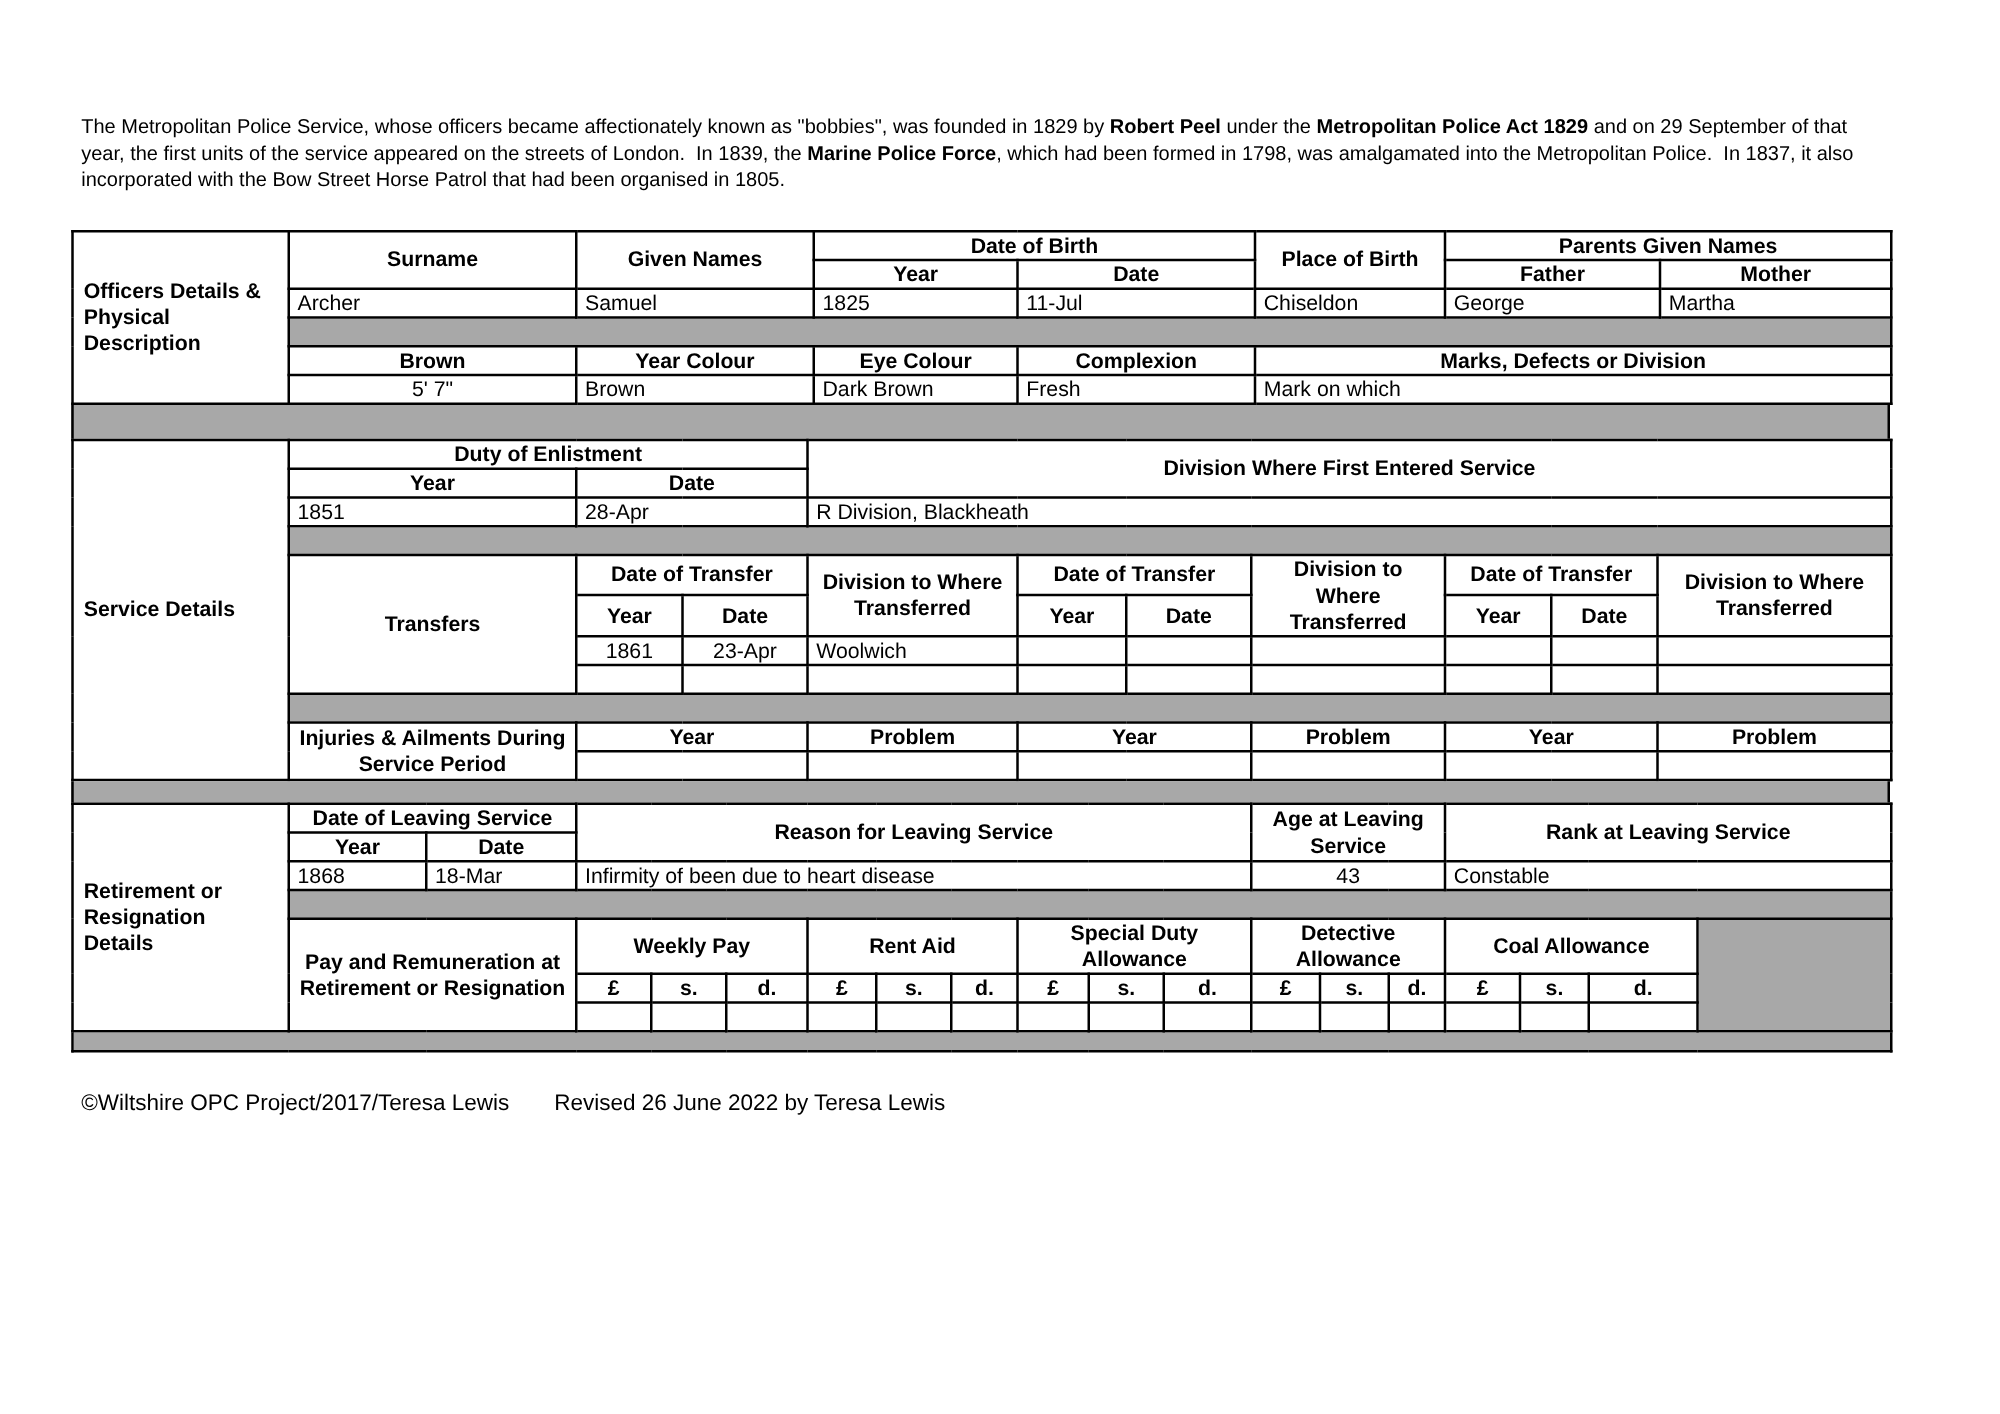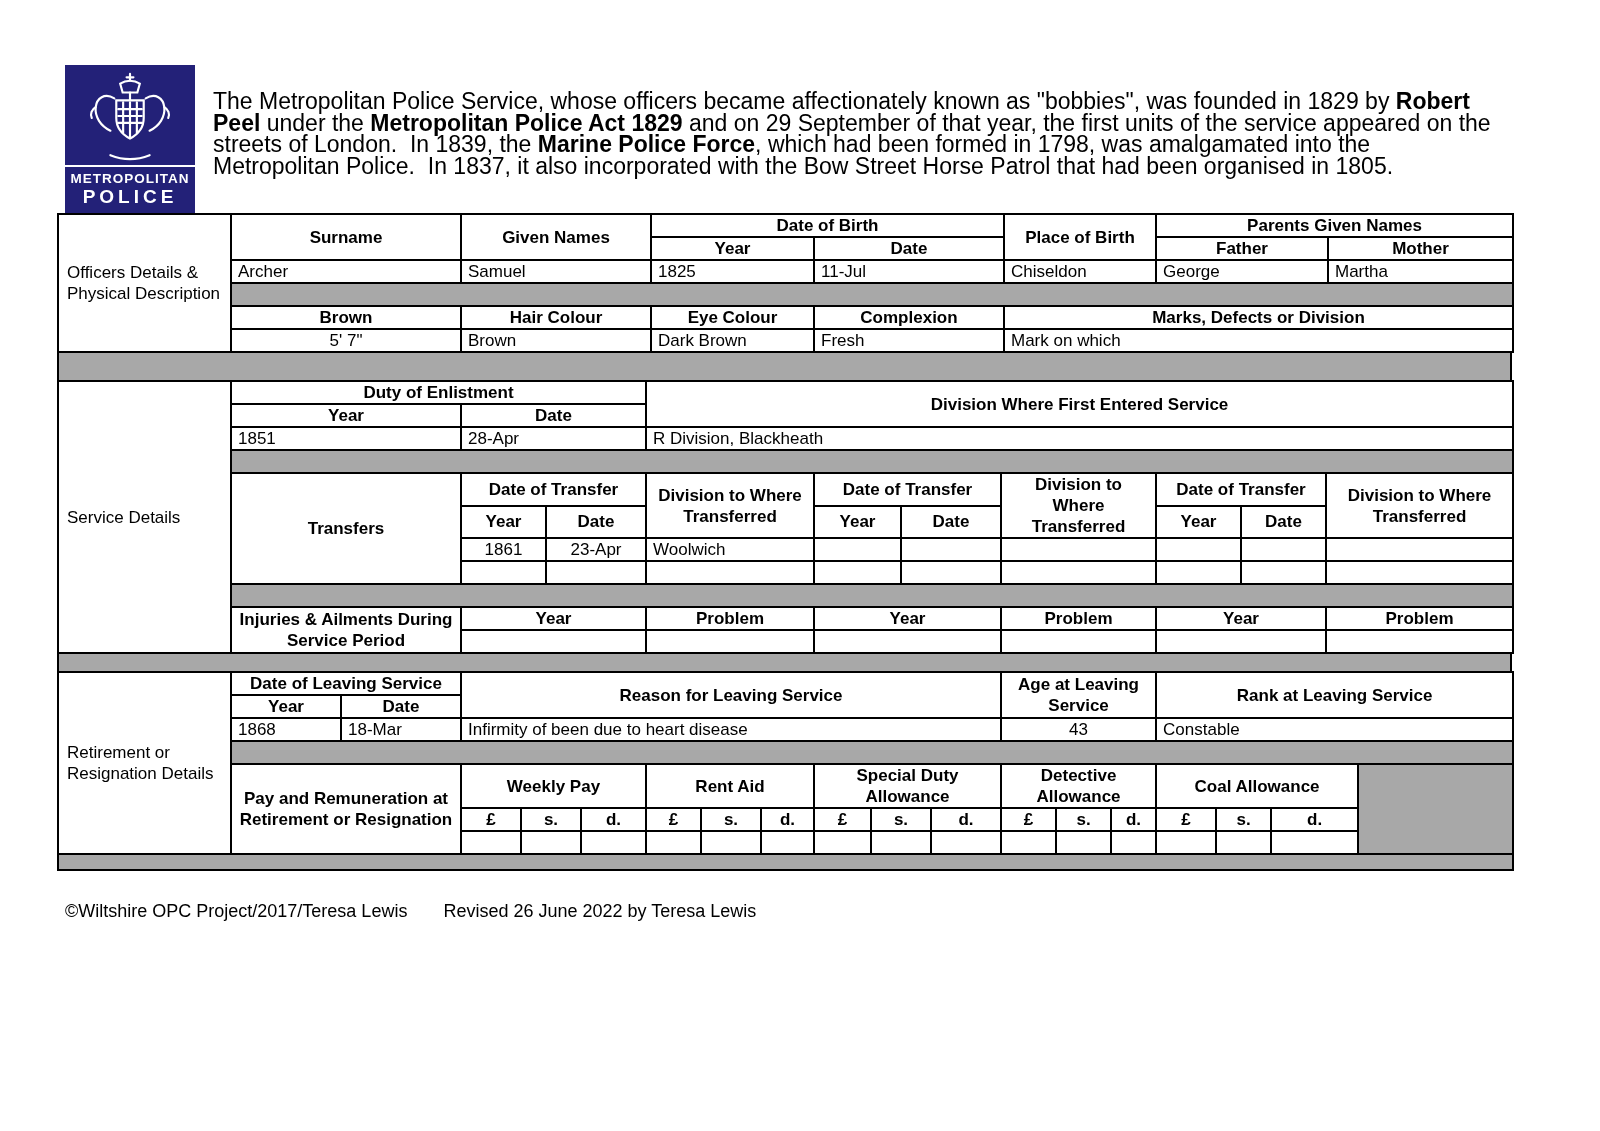--- a/index.html
+++ b/index.html
@@ -11,62 +11,42 @@
   .header { padding:65px 103px 0 65px; }
   .logo {
     float:left; width:130px; height:148px; margin-right:18px;
     background:var(--logo-bg); display:flex; flex-direction:column;
   }
   .logo-crest { flex:1; display:flex; align-items:center; justify-content:center; padding-top:3px; }
   .logo-textbox { border-top:2px solid #fff; text-align:center; padding:4px 2px 6px; }
   .logo-l1 { color:#fff; font-weight:bold; font-size:13.5px; letter-spacing:1px; line-height:16px; }
   .logo-l2 { color:#fff; font-weight:bold; font-size:19px; letter-spacing:4px; line-height:20px; }
   .title { font-size:25px; font-weight:bold; text-align:center; margin:47px 0 0 0; }
-  .intro { font-size:23px; line-height:21.5px; margin:26px 0 0 0; }
+  .intro { font-size:16px; line-height:21.5px; margin:26px 0 0 0; }
   .doc { margin:28px 0 0 57px; width:1455px; }
   table { border-collapse:collapse; table-layout:fixed; width:1455px; font-size:17px; }
   td {
     border:2px solid var(--line); padding:0 6px; height:23px; line-height:21px;
     vertical-align:middle; overflow:hidden; text-align:left;
   }
   .hd { font-weight:bold; text-align:center; }
-  .lbl { font-weight:normal; padding-left:8px; vertical-align:middle; }
+  .lbl { font-weight:bold; padding-left:8px; vertical-align:middle; }
   .lbl-left { font-weight:bold; text-align:center; }
   .c { text-align:center; }
   .bandcell { background:var(--band); }
   .band-full { background:var(--band); border-left:2px solid var(--line); border-right:2px solid var(--line); }
   .band-a { height:27px; }
   .band-b { height:17px; }
   .footer { margin:30px 0 0 65px; font-size:18px; }
   .footer .revised { margin-left:36px; }
 </style>
 </head>
 <body>
 
 <div class="header">
-  <div class="logo">
-    <div class="logo-crest">
-      <svg width="98" height="94" viewBox="0 0 100 94" fill="none" stroke="#ffffff" stroke-width="2.2" stroke-linecap="round">
-        <path d="M50,3 v7 M46.5,6.5 h7"></path>
-        <path d="M40,13 c6,-4 14,-4 20,0 l-2.5,9 h-15 z"></path>
-        <path d="M50,22 v8"></path>
-        <path d="M36,30 h28 v18 c0,11 -6.5,17 -14,21 c-7.5,-4 -14,-10 -14,-21 z"></path>
-        <path d="M43,32 v31 M50,32 v36 M57,32 v31 M38,39 h24 M38,46 h24 M38,53 h24"></path>
-        <path d="M34,28 c-10,-6 -18,0 -19,9 c-1,10 5,19 15,24"></path>
-        <path d="M15,37 c-4,2 -6,7 -4,11"></path>
-        <path d="M66,28 c10,-6 18,0 19,9 c1,10 -5,19 -15,24"></path>
-        <path d="M85,37 c4,2 6,7 4,11"></path>
-        <path d="M30,86 q20,8 40,0"></path>
-      </svg>
-    </div>
-    <div class="logo-textbox">
-      <div class="logo-l1">METROPOLITAN</div>
-      <div class="logo-l2">POLICE</div>
-    </div>
-  </div>
   <p class="intro"><span>The Metropolitan Police Service, whose officers became affectionately known as "bobbies", was founded in 1829 by </span><b>Robert Peel</b><span> under the </span><b>Metropolitan Police Act 1829</b><span> and on 29 September of that year, the first units of the service appeared on the streets of London.&nbsp; In 1839, the </span><b>Marine Police Force</b><span>, which had been formed in 1798, was amalgamated into the Metropolitan Police.&nbsp; In 1837, it also incorporated with the Bow Street Horse Patrol that had been organised in 1805.</span></p>
 </div>
 
 <div class="doc">
 
   <table>
     <colgroup>
       <col style="width:173px">
         <col style="width:230px">
         <col style="width:190px">
@@ -98,21 +78,21 @@
       <td>11-Jul</td>
       <td>Chiseldon</td>
       <td>George</td>
       <td>Martha</td>
     </tr>
     <tr>
           <td class="bandcell" colspan="7"></td>
         </tr>
     <tr>
       <td class="hd">Brown</td>
-      <td class="hd">Hair Colour</td>
+      <td class="hd">Year Colour</td>
       <td class="hd">Eye Colour</td>
       <td class="hd">Complexion</td>
       <td class="hd" colspan="3">Marks, Defects or Division</td>
     </tr>
     <tr>
       <td class="c">5' 7"</td>
       <td>Brown</td>
       <td>Dark Brown</td>
       <td>Fresh</td>
       <td colspan="3">Mark on which</td>

